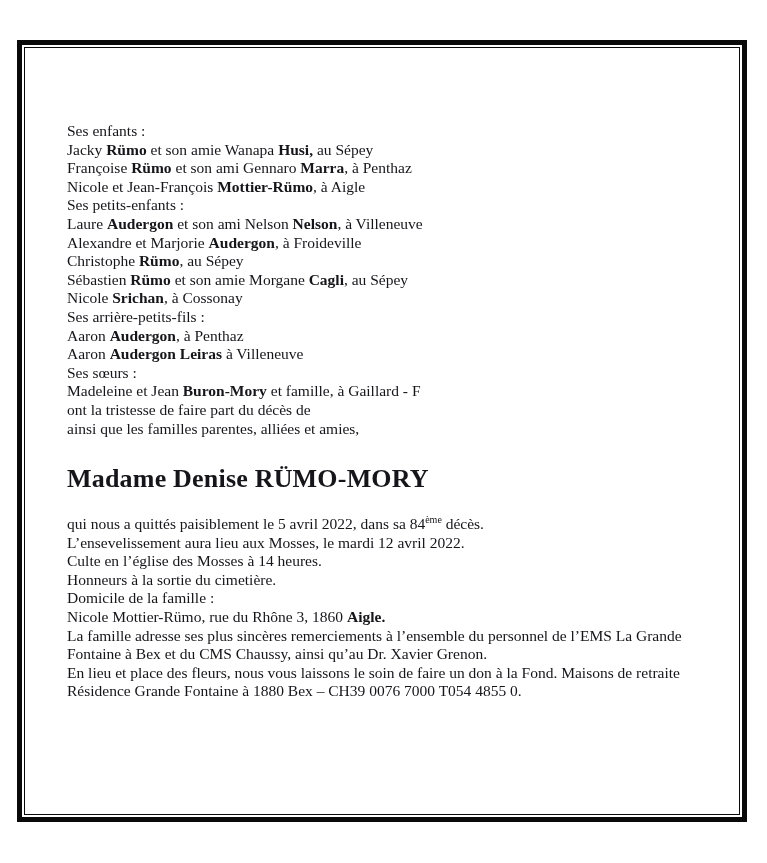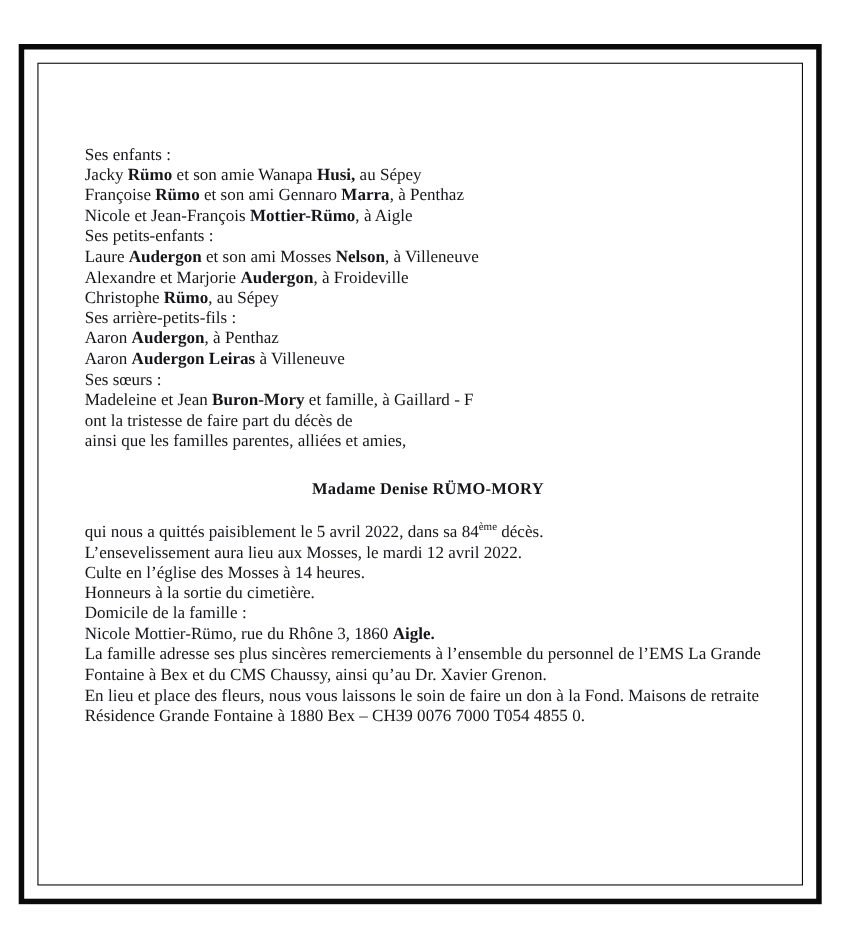--- a/index.html
+++ b/index.html
@@ -16,21 +16,21 @@
     overflow: hidden;
   }
   .frame-outer {
     position: absolute;
     left: 17px;
     top: 40px;
     width: 730px;
     height: 782px;
     box-sizing: border-box;
     border: 5px solid #0a0a0a;
-    padding: 12px;
+    padding: 2px;
     background: #ffffff;
   }
   .frame-inner {
     width: 100%;
     height: 100%;
     box-sizing: border-box;
     border: 1px solid #0a0a0a;
   }
   .content {
     box-sizing: border-box;
@@ -45,43 +45,45 @@
   }
   .line b {
     font-weight: bold;
   }
   .line sup {
     font-size: 10px;
     line-height: 0;
     vertical-align: super;
   }
   .title {
-    font-size: 15px;
+    font-size: 26px;
     font-weight: bold;
-    text-align: center;
+    text-align: left;
     margin: 26px 0 21px 0;
     max-width: 644px;
     letter-spacing: 0.2px;
   }
 </style>
 </head>
 <body>
 
 <div class="frame-outer">
   <div class="frame-inner">
     <div class="content">
       <div class="family-section">
           <div class="line"><span>Ses enfants :</span></div>
           <div class="line"><span>Jacky </span><b>Rümo</b><span> et son amie Wanapa </span><b>Husi,</b><span> au Sépey</span></div>
           <div class="line"><span>Françoise </span><b>Rümo</b><span> et son ami Gennaro </span><b>Marra</b><span>, à Penthaz</span></div>
           <div class="line"><span>Nicole et Jean-François </span><b>Mottier-Rümo</b><span>, à Aigle</span></div>
           <div class="line"><span>Ses petits-enfants :</span></div>
-          <div class="line"><span>Laure </span><b>Audergon</b><span> et son ami Mosses </span><b>Nelson</b><span>, à Villeneuve</span></div>
+          <div class="line"><span>Laure </span><b>Audergon</b><span> et son ami Nelson </span><b>Nelson</b><span>, à Villeneuve</span></div>
           <div class="line"><span>Alexandre et Marjorie </span><b>Audergon</b><span>, à Froideville</span></div>
           <div class="line"><span>Christophe </span><b>Rümo</b><span>, au Sépey</span></div>
+          <div class="line"><span>Sébastien </span><b>Rümo</b><span> et son amie Morgane </span><b>Cagli</b><span>, au Sépey</span></div>
+          <div class="line"><span>Nicole </span><b>Srichan</b><span>, à Cossonay</span></div>
           <div class="line"><span>Ses arrière-petits-fils :</span></div>
           <div class="line"><span>Aaron </span><b>Audergon</b><span>, à Penthaz</span></div>
           <div class="line"><span>Aaron </span><b>Audergon Leiras</b><span> à Villeneuve</span></div>
           <div class="line"><span>Ses sœurs :</span></div>
           <div class="line"><span>Madeleine et Jean </span><b>Buron-Mory</b><span> et famille, à Gaillard - F</span></div>
           <div class="line"><span>ont la tristesse de faire part du décès de</span></div>
           <div class="line"><span>ainsi que les familles parentes, alliées et amies,</span></div>
         </div>
       <div class="title">Madame Denise RÜMO-MORY</div>
       <div class="details-section">

